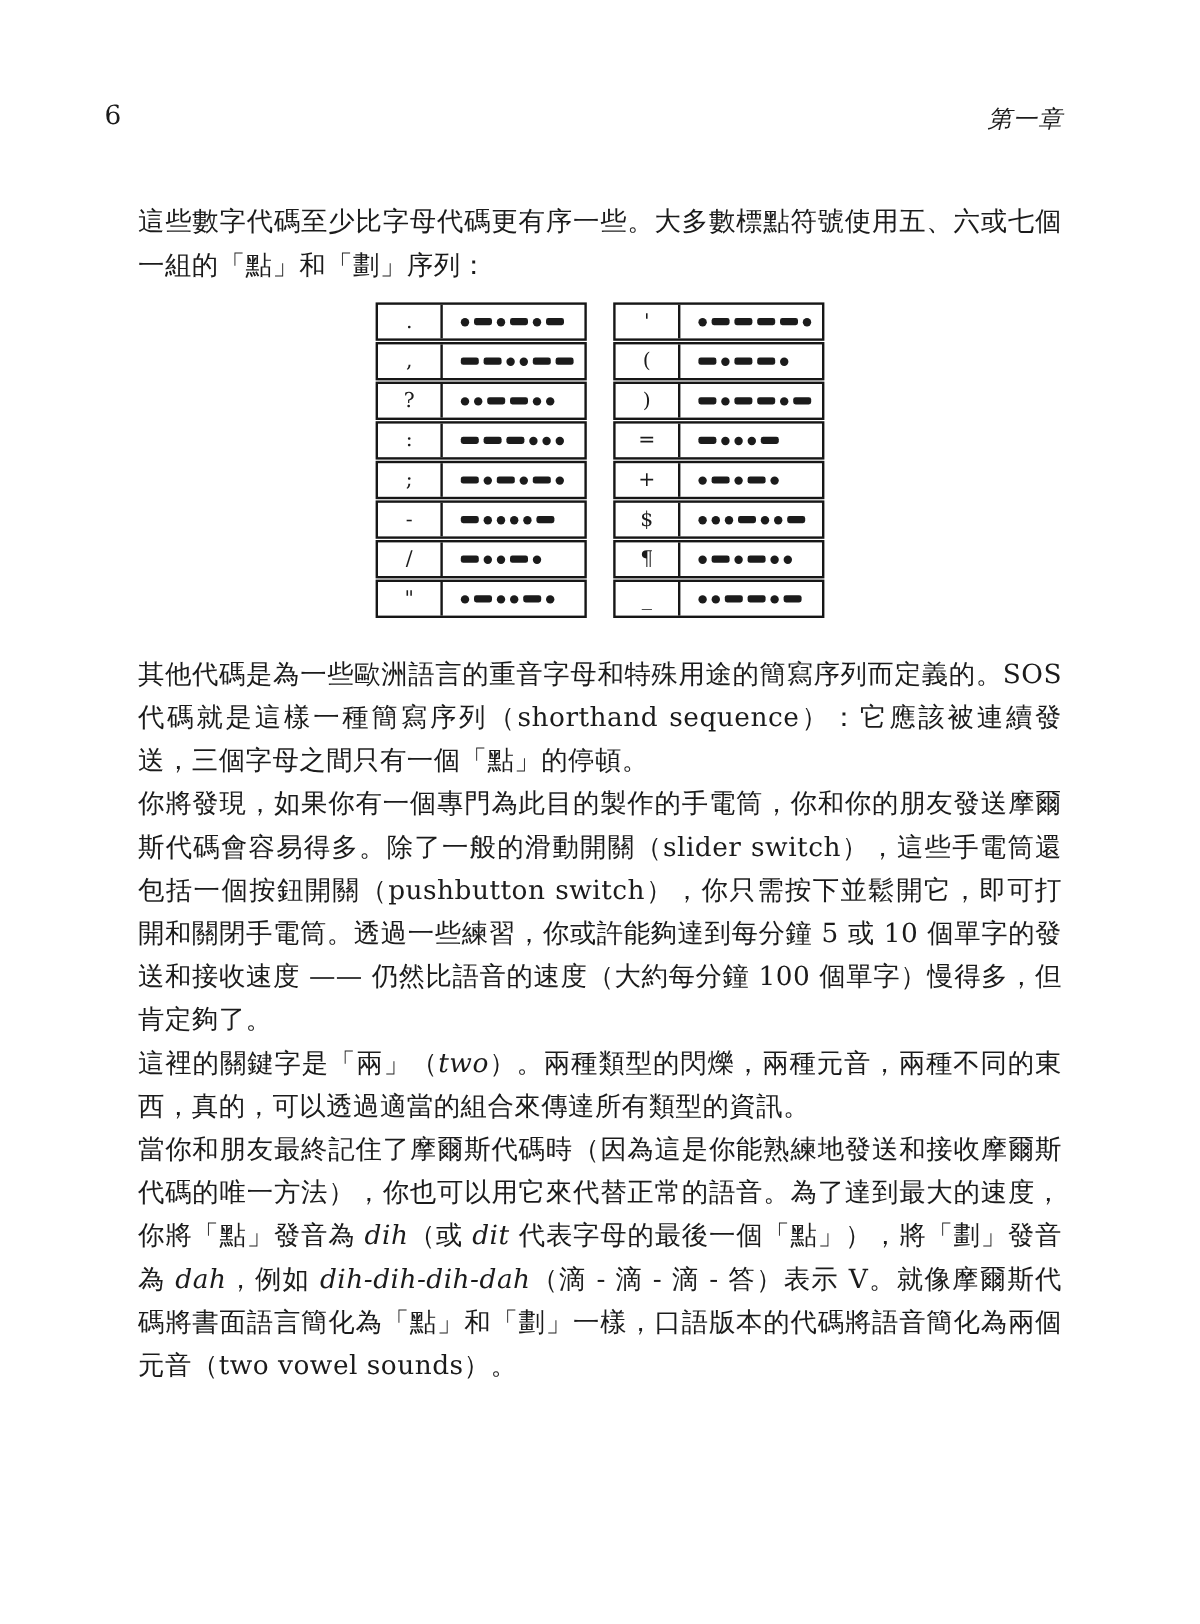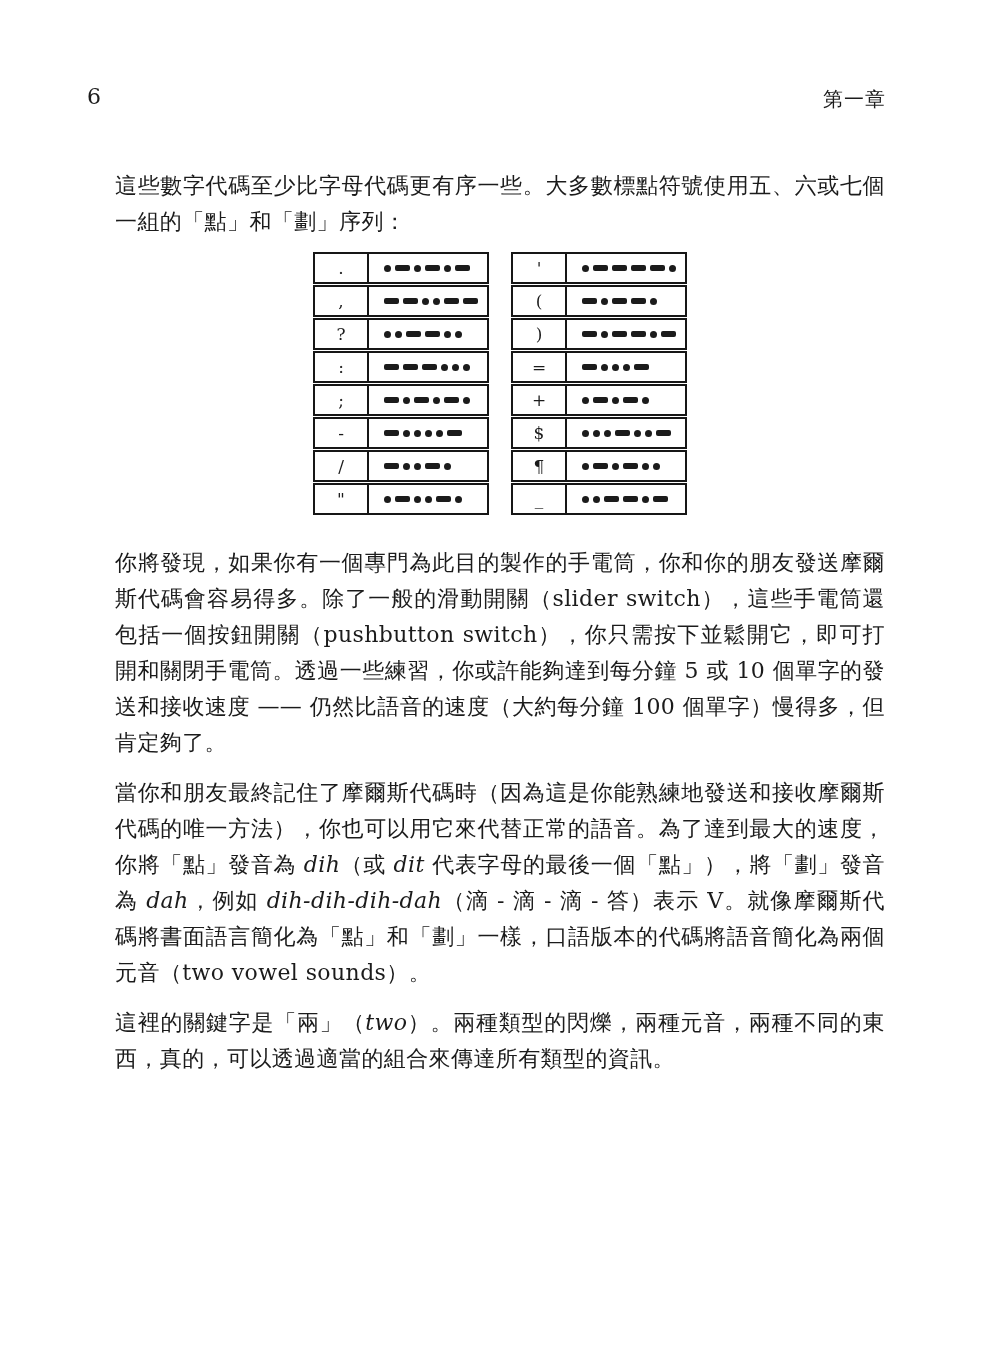--- a/index.html
+++ b/index.html
@@ -11,35 +11,35 @@
     -webkit-font-smoothing: antialiased;
   }
   .page { position: relative; width: 1000px; height: 1353px; overflow: hidden; }
 
   .page-number {
     position: absolute; left: 87px; top: 84px;
     font-size: 22px;
   }
   .chapter-title {
     position: absolute; right: 114px; top: 86px;
-    font-size: 20px; 
+    font-size: 20px; font-style: italic;
     letter-spacing: 1px;
   }
 
   .content {
     position: absolute; left: 115px; top: 168px; width: 770px;
   }
   .para {
     margin: 0;
     font-size: 22px;
     line-height: 36px;
     text-align: justify;
     letter-spacing: 0.4px;
   }
-  .para + .para { margin-top: 14px; }
+  .para + .para { }
   .para .em { font-style: italic; }
 
   .tables-wrap {
     display: flex; justify-content: center; gap: 22px;
     margin: 12px 0 30px 0;
   }
   .morse-table { width: 176px; }
   .mrow {
     display: flex; align-items: stretch;
     border: 2px solid #161616;
@@ -247,18 +247,19 @@
               <span class="dot"></span>
               <span class="dash"></span>
               <span class="dash"></span>
               <span class="dot"></span>
               <span class="dash"></span>
             </div>
           </div>
         </div>
     </div>
 
+    <p class="para"><span>其他代碼是為一些歐洲語言的重音字母和特殊用途的簡寫序列而定義的。SOS 代碼就是這樣一種簡寫序列（shorthand sequence）：它應該被連續發送，三個字母之間只有一個「點」的停頓。</span></p>
     <p class="para"><span>你將發現，如果你有一個專門為此目的製作的手電筒，你和你的朋友發送摩爾斯代碼會容易得多。除了一般的滑動開關（slider switch），這些手電筒還包括一個按鈕開關（pushbutton switch），你只需按下並鬆開它，即可打開和關閉手電筒。透過一些練習，你或許能夠達到每分鐘 5 或 10 個單字的發送和接收速度 —— 仍然比語音的速度（大約每分鐘 100 個單字）慢得多，但肯定夠了。</span></p>
+    <p class="para"><span>這裡的關鍵字是「兩」（</span><span class="em">two</span><span>）。兩種類型的閃爍，兩種元音，兩種不同的東西，真的，可以透過適當的組合來傳達所有類型的資訊。</span></p>
     <p class="para"><span>當你和朋友最終記住了摩爾斯代碼時（因為這是你能熟練地發送和接收摩爾斯代碼的唯一方法），你也可以用它來代替正常的語音。為了達到最大的速度，你將「點」發音為 </span><span class="em">dih</span><span>（或 </span><span class="em">dit</span><span> 代表字母的最後一個「點」），將「劃」發音為 </span><span class="em">dah</span><span>，例如 </span><span class="em">dih-dih-dih-dah</span><span>（滴 - 滴 - 滴 - 答）表示 V。就像摩爾斯代碼將書面語言簡化為「點」和「劃」一樣，口語版本的代碼將語音簡化為兩個元音（two vowel sounds）。</span></p>
-    <p class="para"><span>這裡的關鍵字是「兩」（</span><span class="em">two</span><span>）。兩種類型的閃爍，兩種元音，兩種不同的東西，真的，可以透過適當的組合來傳達所有類型的資訊。</span></p>
 
   </main>
 </div>
 
 </body></html>

